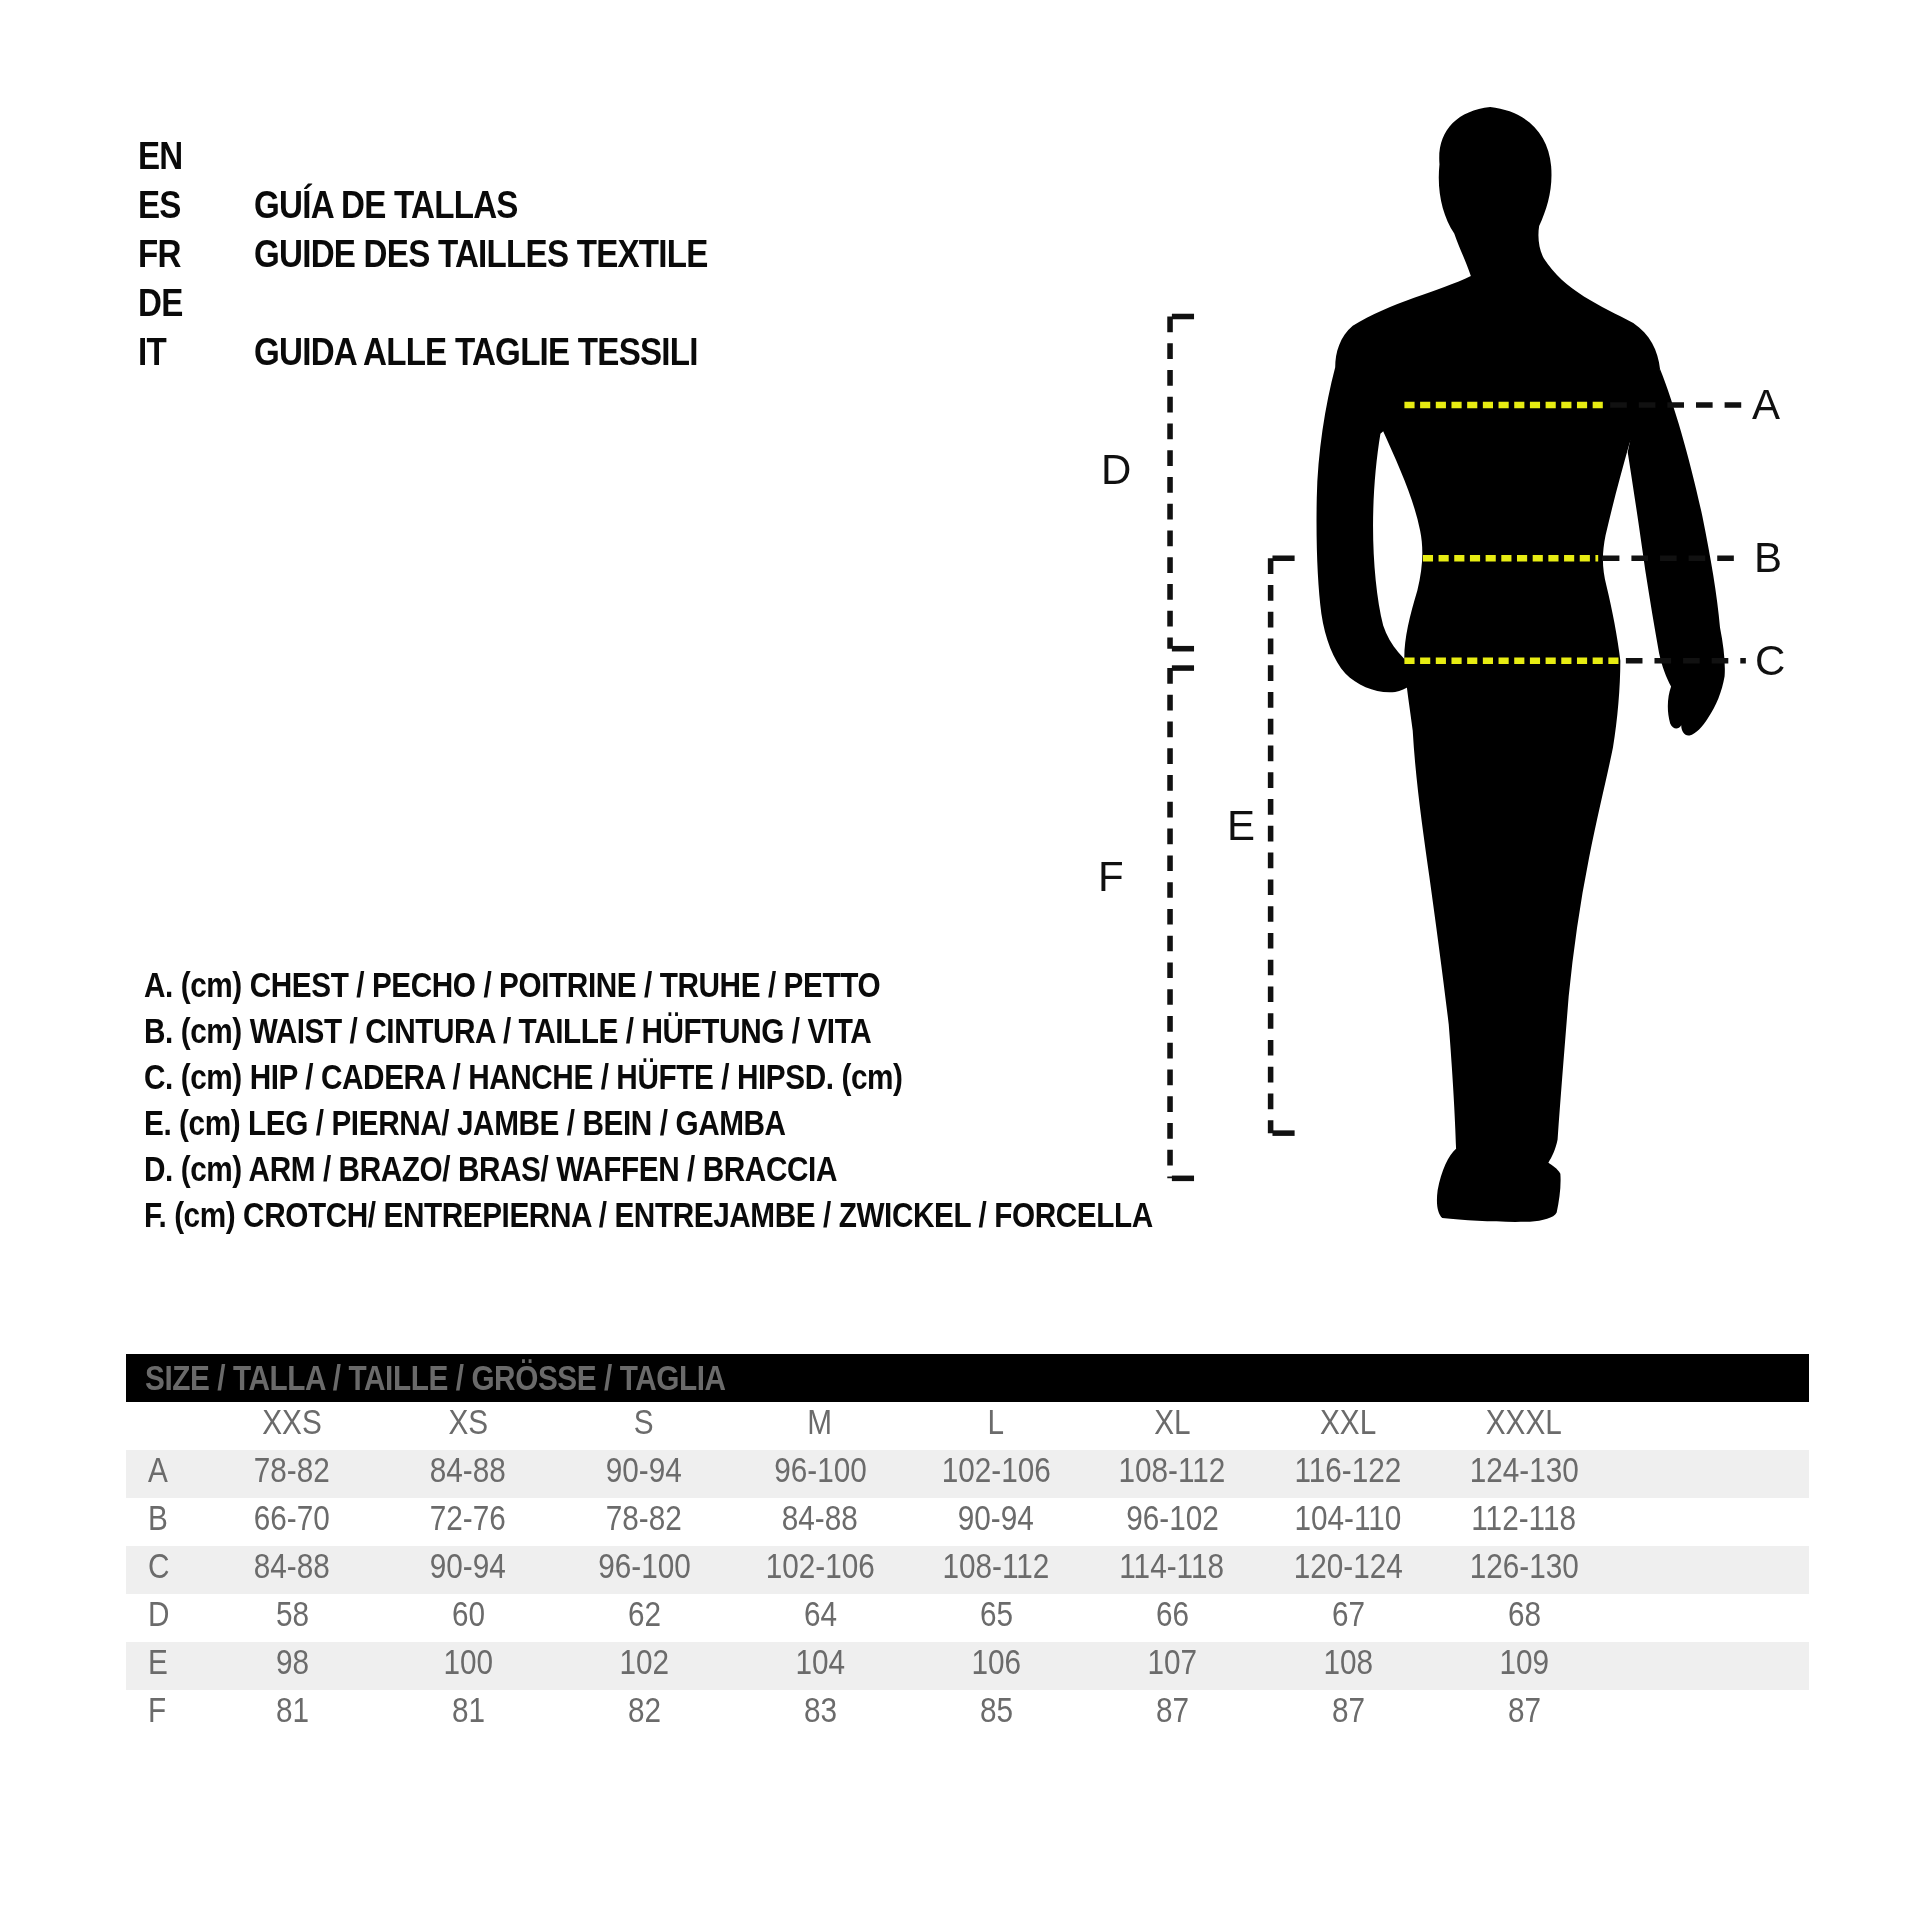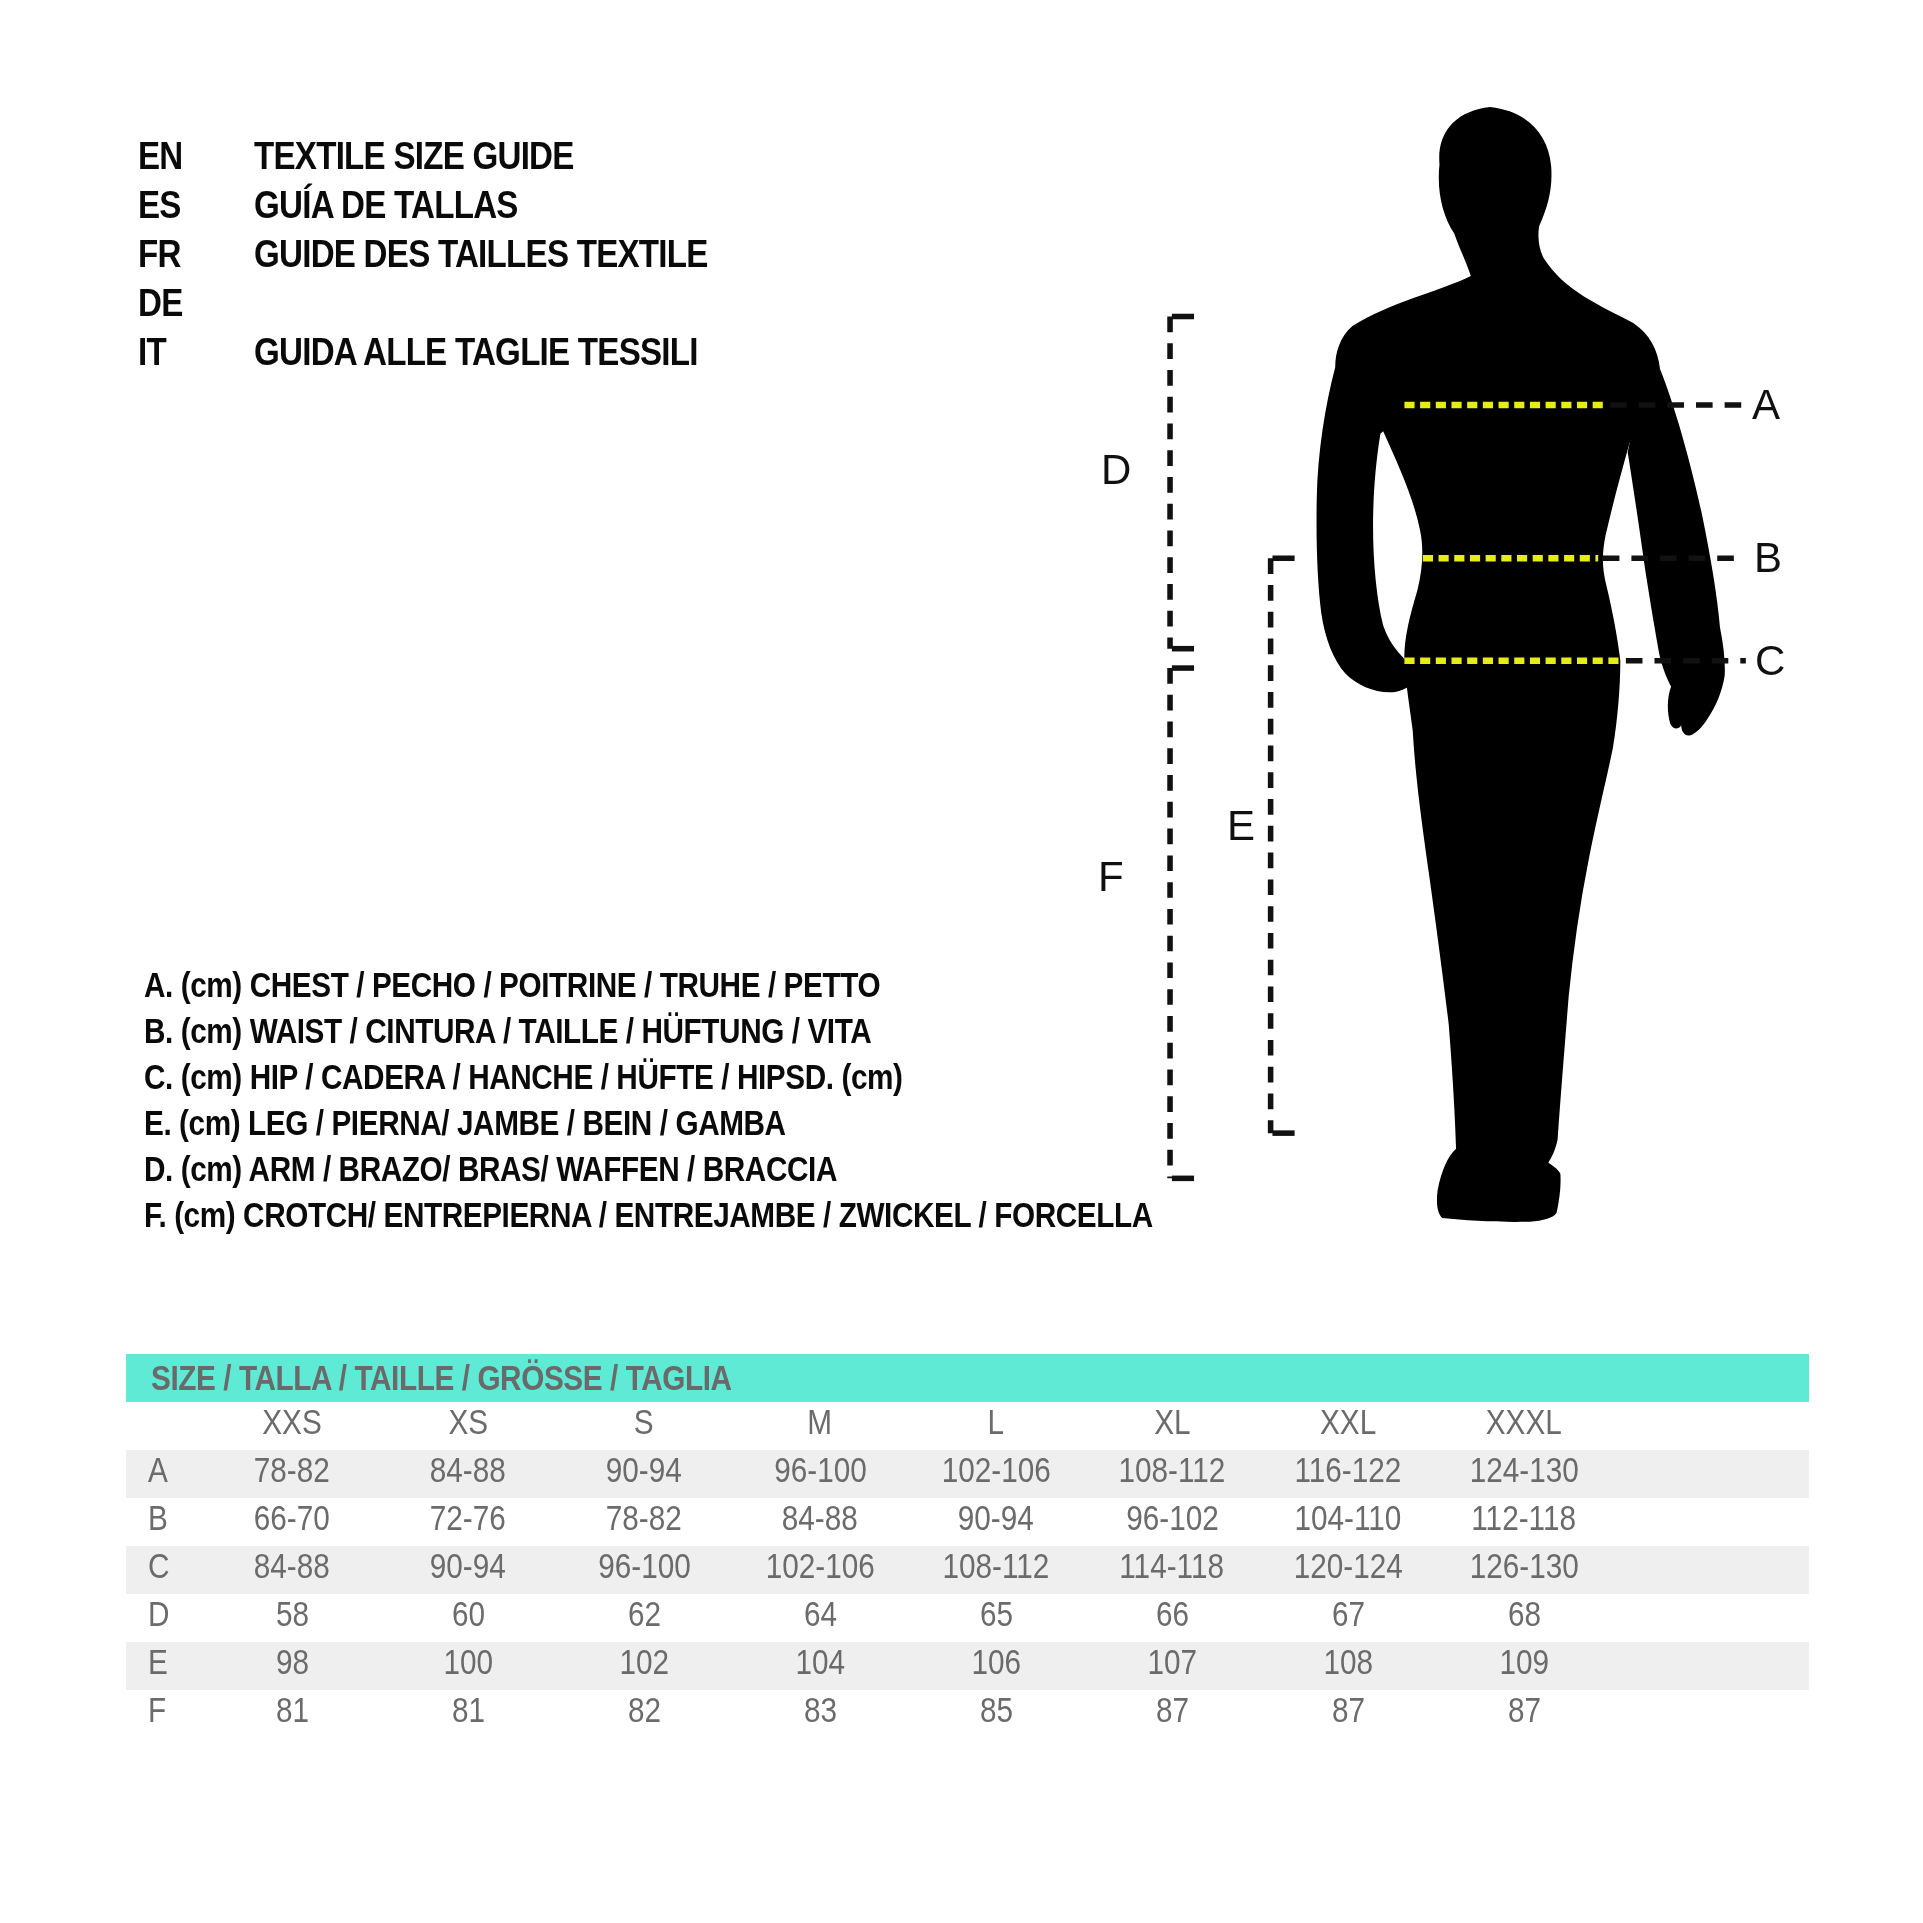--- a/index.html
+++ b/index.html
@@ -24,36 +24,35 @@
 
   
   .measure-list{position:absolute;left:144px;top:962px;}
   .measure-row{height:46px;display:flex;align-items:center;font-size:35px;font-weight:bold;letter-spacing:-0.5px;white-space:nowrap;}
 
   
   .man-line{position:absolute;left:138px;top:1279px;font-size:37px;font-weight:bold;letter-spacing:-0.5px;white-space:nowrap;}
 
   
   .size-table{position:absolute;left:126px;top:1354px;width:1683px;}
-  .size-bar{height:48px;background:#5eead4;color:#6a6a6a;font-size:35px;font-weight:bold;
-            letter-spacing:-0.5px;display:flex;align-items:center;padding-left:25px;box-sizing:border-box;}
+  .size-bar{height:48px;background:#000000;color:#6a6a6a;font-size:35px;font-weight:bold;
+            letter-spacing:-0.5px;display:flex;align-items:center;padding-left:19px;box-sizing:border-box;}
   .trow{display:flex;height:48px;align-items:flex-start;color:#6b6b6b;font-size:35px;}
   .trow.striped{background:#efefef;}
   .cell-key{width:78px;padding-left:22px;box-sizing:border-box;text-align:left;}
   .cell-val{width:176px;text-align:center;}
 </style>
 </head>
 <body>
 
 <div class="canvas">
 
   <div class="lang-list">
       <div class="lang-row">
         <div class="lang-code"><span class="cond">EN</span></div>
-        <div class="lang-title"><span class="cond">TEXTILE SIZE GUIDE</span></div>
       </div>
       <div class="lang-row">
         <div class="lang-code"><span class="cond">ES</span></div>
         <div class="lang-title"><span class="cond">GUÍA DE TALLAS</span></div>
       </div>
       <div class="lang-row">
         <div class="lang-code"><span class="cond">FR</span></div>
         <div class="lang-title"><span class="cond">GUIDE DES TAILLES TEXTILE</span></div>
       </div>
       <div class="lang-row">

